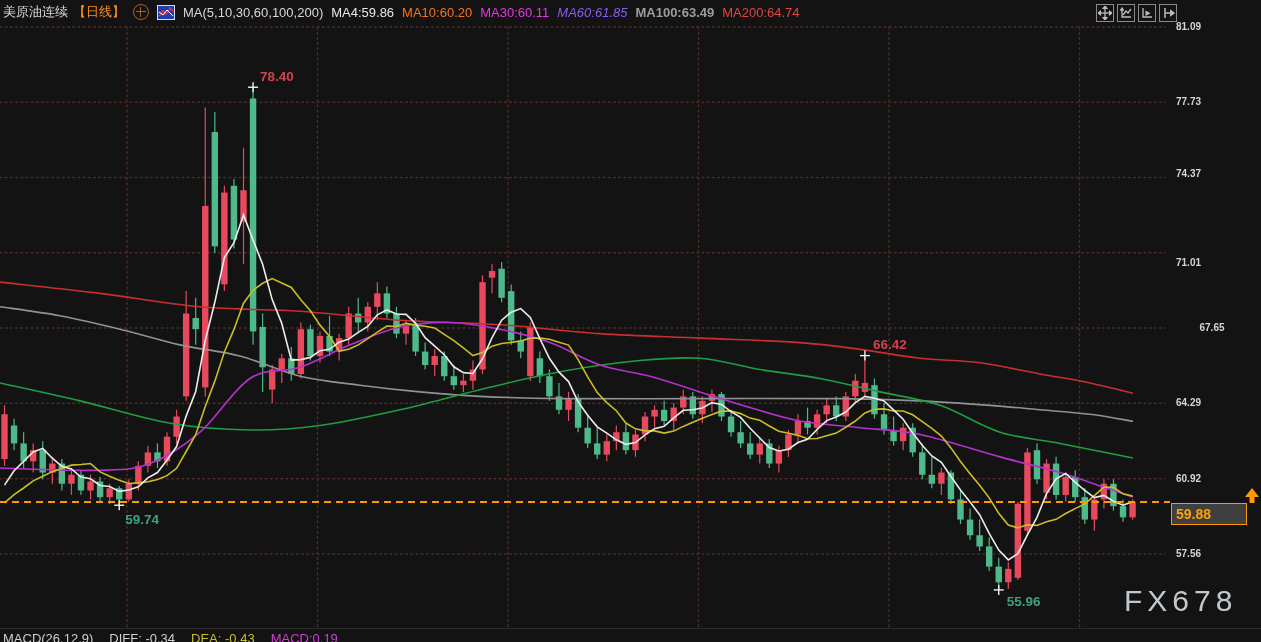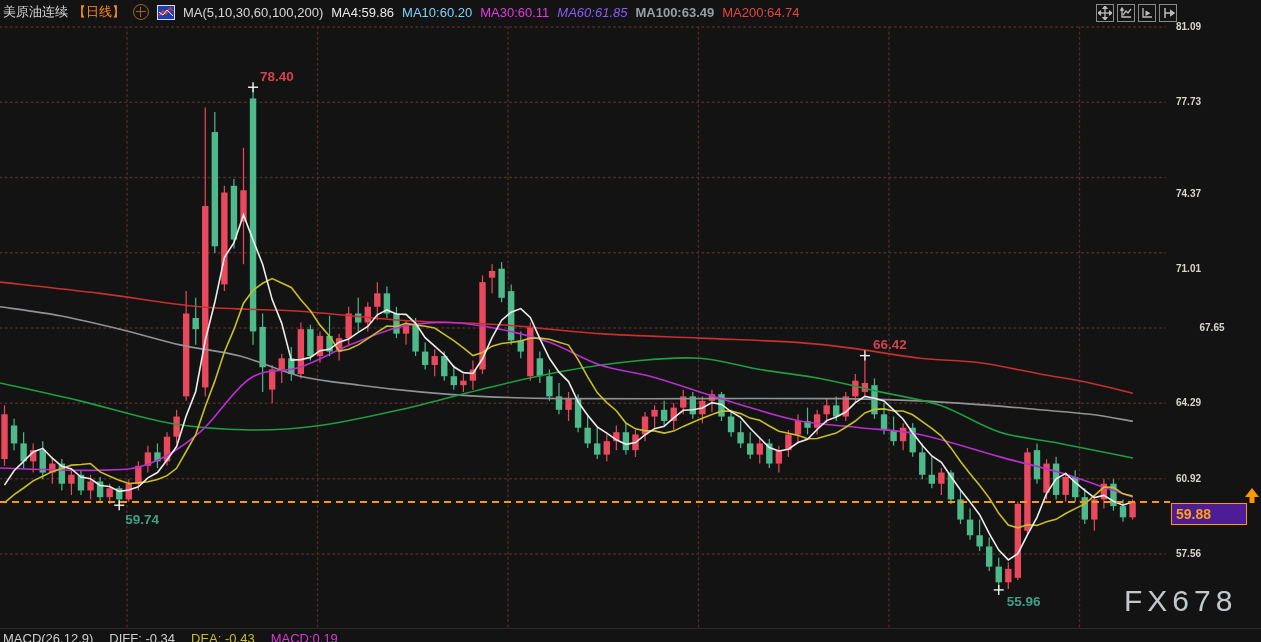--- a/index.html
+++ b/index.html
@@ -9,31 +9,31 @@
   
   .hdr{position:absolute;left:0;top:0;height:24px;display:flex;align-items:center;
        padding-left:3px;gap:8px;font-size:13px;white-space:nowrap;z-index:5;text-align:right;}
   .sym{color:#d9d9d9;}
   .period{color:#ff8d1e;margin-left:-3px;}
   .plus-ic{width:14px;height:14px;border:1.5px solid #a4621f;border-radius:50%;position:relative;}
   .plus-ic:before,.plus-ic:after{content:"";position:absolute;background:#a4621f;}
   .plus-ic:before{left:2px;right:2px;top:5.5px;height:1.5px;}
   .plus-ic:after{top:2px;bottom:2px;left:5.5px;width:1.5px;}
   .masettings{color:#d8d8d8;}
-  .ma5{color:#e8e8e8;} .ma10{color:#7dd3fc;} .ma30{color:#e23ae2;}
+  .ma5{color:#e8e8e8;} .ma10{color:#f97316;} .ma30{color:#e23ae2;}
   .ma60{color:#8b5cf6;font-style:italic;} .ma100{color:#9b9ea1;font-weight:bold;} .ma200{color:#e34444;}
   
   .toolbar{position:absolute;left:1096px;top:4px;display:flex;gap:3px;z-index:5;}
   .tool{width:16px;height:16px;border:1px solid #8a8a8a;display:flex;align-items:center;
         justify-content:center;background:transparent;cursor:pointer;}
   
   .ytick{position:absolute;left:1176px;width:72px;font-size:10px;font-weight:600;
          color:#d8d5cf;line-height:20px;}
   .pricebox{position:absolute;left:1171px;top:503px;width:70px;height:20px;border:1.5px solid #ff9900;
-            background:#4c1d95;color:#ffa10a;font-size:14px;font-weight:600;line-height:20px;
+            background:#404040;color:#ffa10a;font-size:14px;font-weight:600;line-height:20px;
             padding-left:4px;z-index:4;}
   .watermark{position:absolute;left:1124px;top:584px;font-size:30px;letter-spacing:5px;
              color:#cdd2d7;opacity:.95;z-index:3;}
   .sep{position:absolute;left:0;top:628px;width:100%;height:1px;background:#2c2c2c;}
   .macdbar{position:absolute;left:3px;top:631px;display:flex;gap:16px;font-size:13px;
            white-space:nowrap;z-index:4;}
   .mlabel{color:#cfcfcf;} .mdiff{color:#cfcfcf;} .mdea{color:#c9be26;} .mmacd{color:#d23cd2;}
   .grid{stroke:#4e2b27;stroke-width:1.4;stroke-dasharray:1.8 3.4;stroke-linecap:round;}
   .anno{font:bold 13.5px "Liberation Sans","DejaVu Sans",sans-serif;}
 </style>
@@ -376,22 +376,22 @@
         <line x1="4" y1="2" x2="4" y2="12"></line>
           <line x1="4" y1="7" x2="11" y2="7"></line>
         <path d="M13 7l-3.2-2.2v4.4z"></path>
       </svg>
     </div>
   </div>
 
   <div>
     <span class="ytick" style="top: 17px;">81.09</span>
     <span class="ytick" style="top: 92.264px;">77.73</span>
-    <span class="ytick" style="top: 184px;">74.37</span>
-    <span class="ytick" style="top: 259px;">71.01</span>
+    <span class="ytick" style="top: 164px;">74.37</span>
+    <span class="ytick" style="top: 253px;">71.01</span>
     <span class="ytick" style="top: 318.056px; text-align: center;">67.65</span>
     <span class="ytick" style="top: 393.32px;">64.29</span>
     <span class="ytick" style="top: 468.808px;">60.92</span>
     <span class="ytick" style="top: 544.072px;">57.56</span>
   </div>
 
   <div class="pricebox" style="top: 503.104px;">59.88</div>
 
   <div class="watermark">FX678</div>
 

